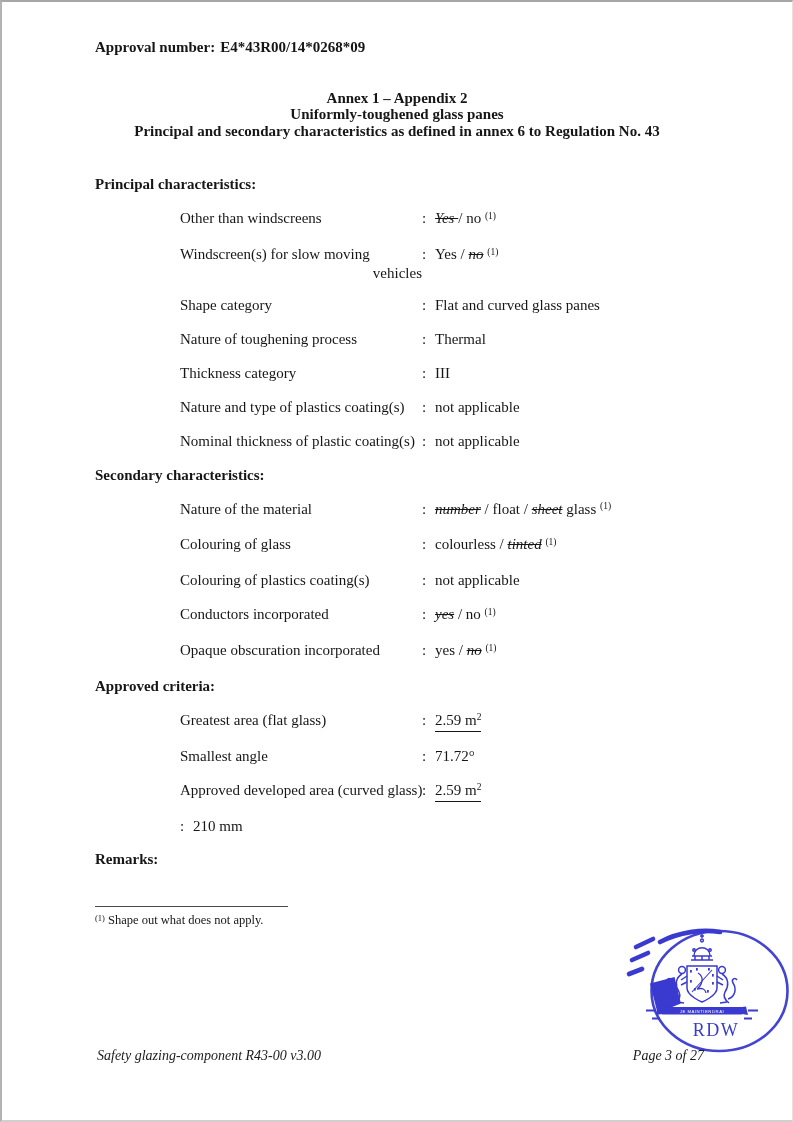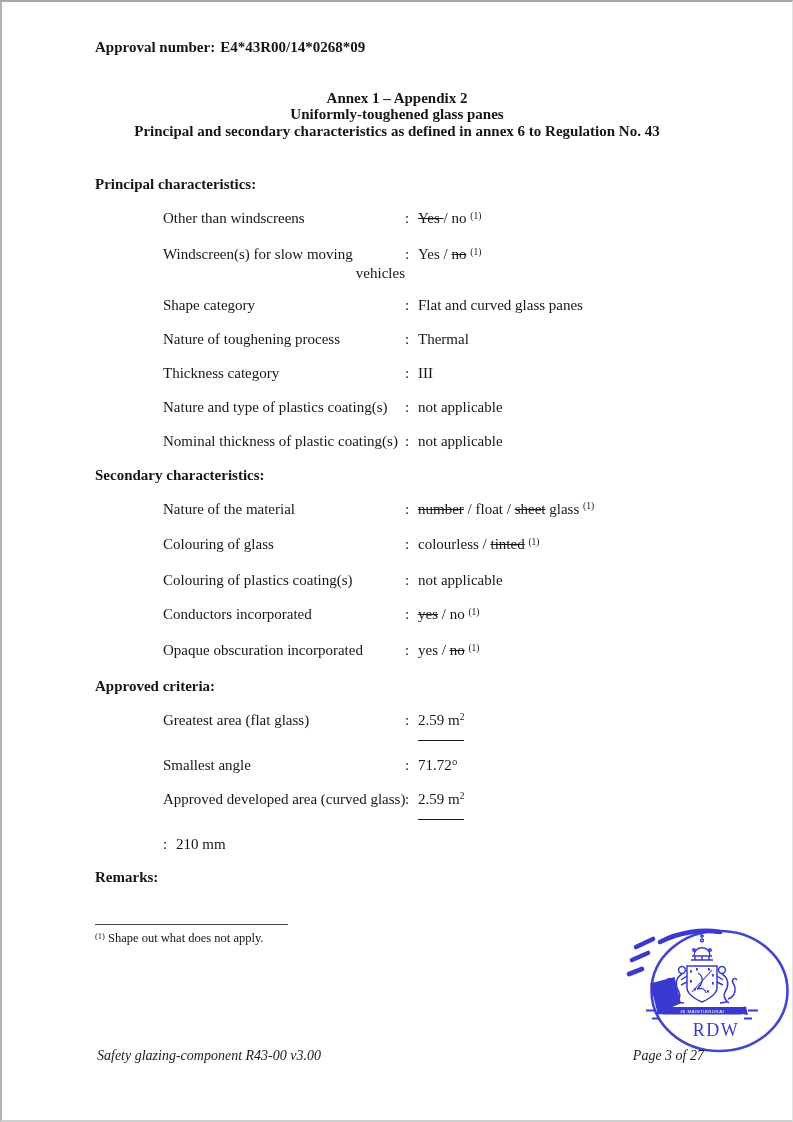--- a/index.html
+++ b/index.html
@@ -10,31 +10,31 @@
     border-top:2px solid #a6a6a6;border-left:2px solid #b3b3b3;
     border-right:1px solid #e2e2e2;border-bottom:2px solid #cfcfcf;
   }
   .content{position:absolute;left:93px;top:36px;width:614px;font-size:15px;}
   .approval{font-weight:bold;line-height:19px;}
   .approval-number{margin-left:5px;}
   .title-block{margin-top:33px;text-align:center;font-weight:bold;line-height:16.4px;width:604px;}
   .line{line-height:19px;margin-bottom:14.9px;}
   .section-heading{font-weight:bold;}
   .first-heading{margin-top:36px;}
-  .char-row{display:flex;align-items:flex-start;margin-left:68px;}
+  .char-row{display:flex;align-items:flex-start;margin-left:85px;}
   .row-label{width:242px;flex:none;}
   .row-label .l1{display:block;white-space:nowrap;}
   .row-label .l2{display:block;text-align:right;}
   .row-label .l2:empty{display:none;}
   .row-colon{width:13px;flex:none;}
   .row-value{flex:1;white-space:nowrap;}
   .row-two{margin-bottom:13.2px;}
-  .seg-strike{text-decoration:line-through;}
+  .seg-strike{text-decoration:line-through;font-style:italic;}
   .seg-sup{font-size:9.5px;position:relative;top:-4.5px;}
-  .useg{display:inline-block;border-bottom:1.2px solid #161616;padding-bottom:10px;line-height:16px;}
+  .useg{display:inline-block;border-bottom:1.2px solid #161616;padding-bottom:1px;line-height:16px;}
   .remarks-heading{font-weight:bold;}
   .footnote-rule{width:193px;border:0;border-top:1.6px solid #4a4a4a;margin:37px 0 0 0;}
   .footnote{margin-top:5px;font-size:12.5px;line-height:16px;}
   .footnote .seg-sup{font-size:8.5px;top:-3.5px;}
   .footer{position:absolute;left:95px;right:88px;top:1046px;display:flex;justify-content:space-between;font-style:italic;font-size:14px;color:#1b1b1b;}
   .stamp{position:absolute;left:622px;top:920px;width:176px;height:136px;color:#3a3ad0;}
   .stamp svg{display:block;width:100%;height:100%;}
 </style>
 </head>
 <body>

